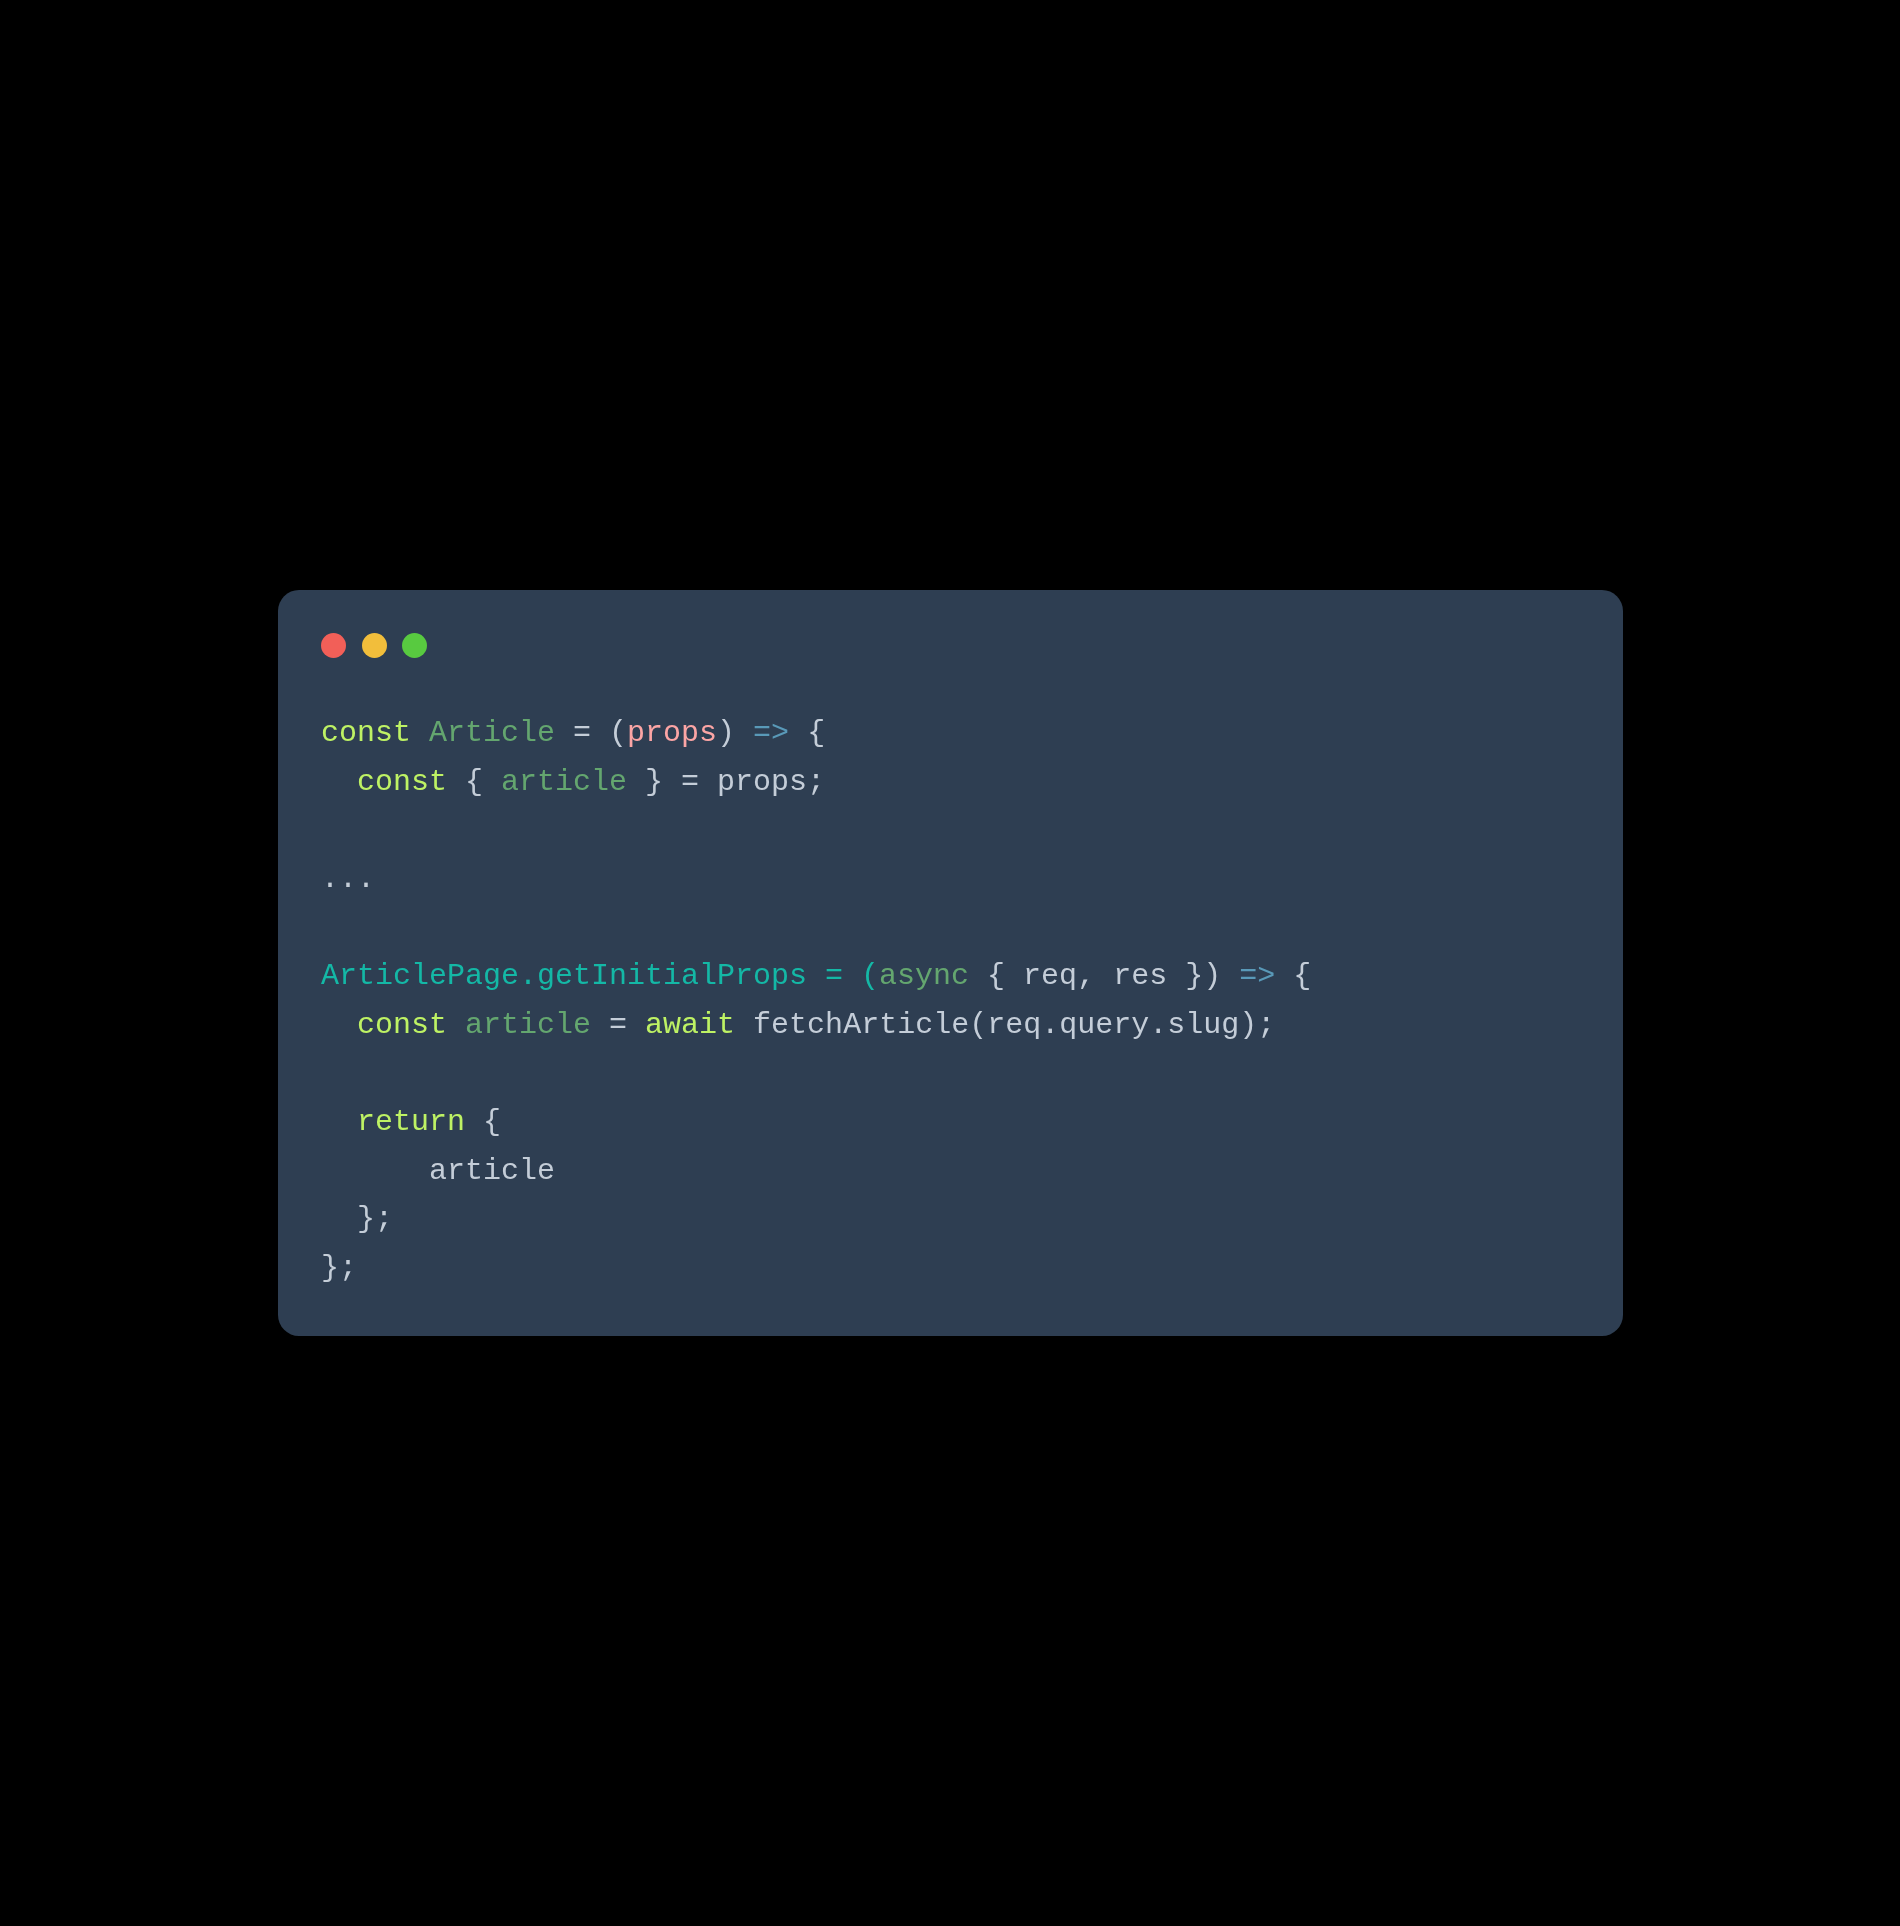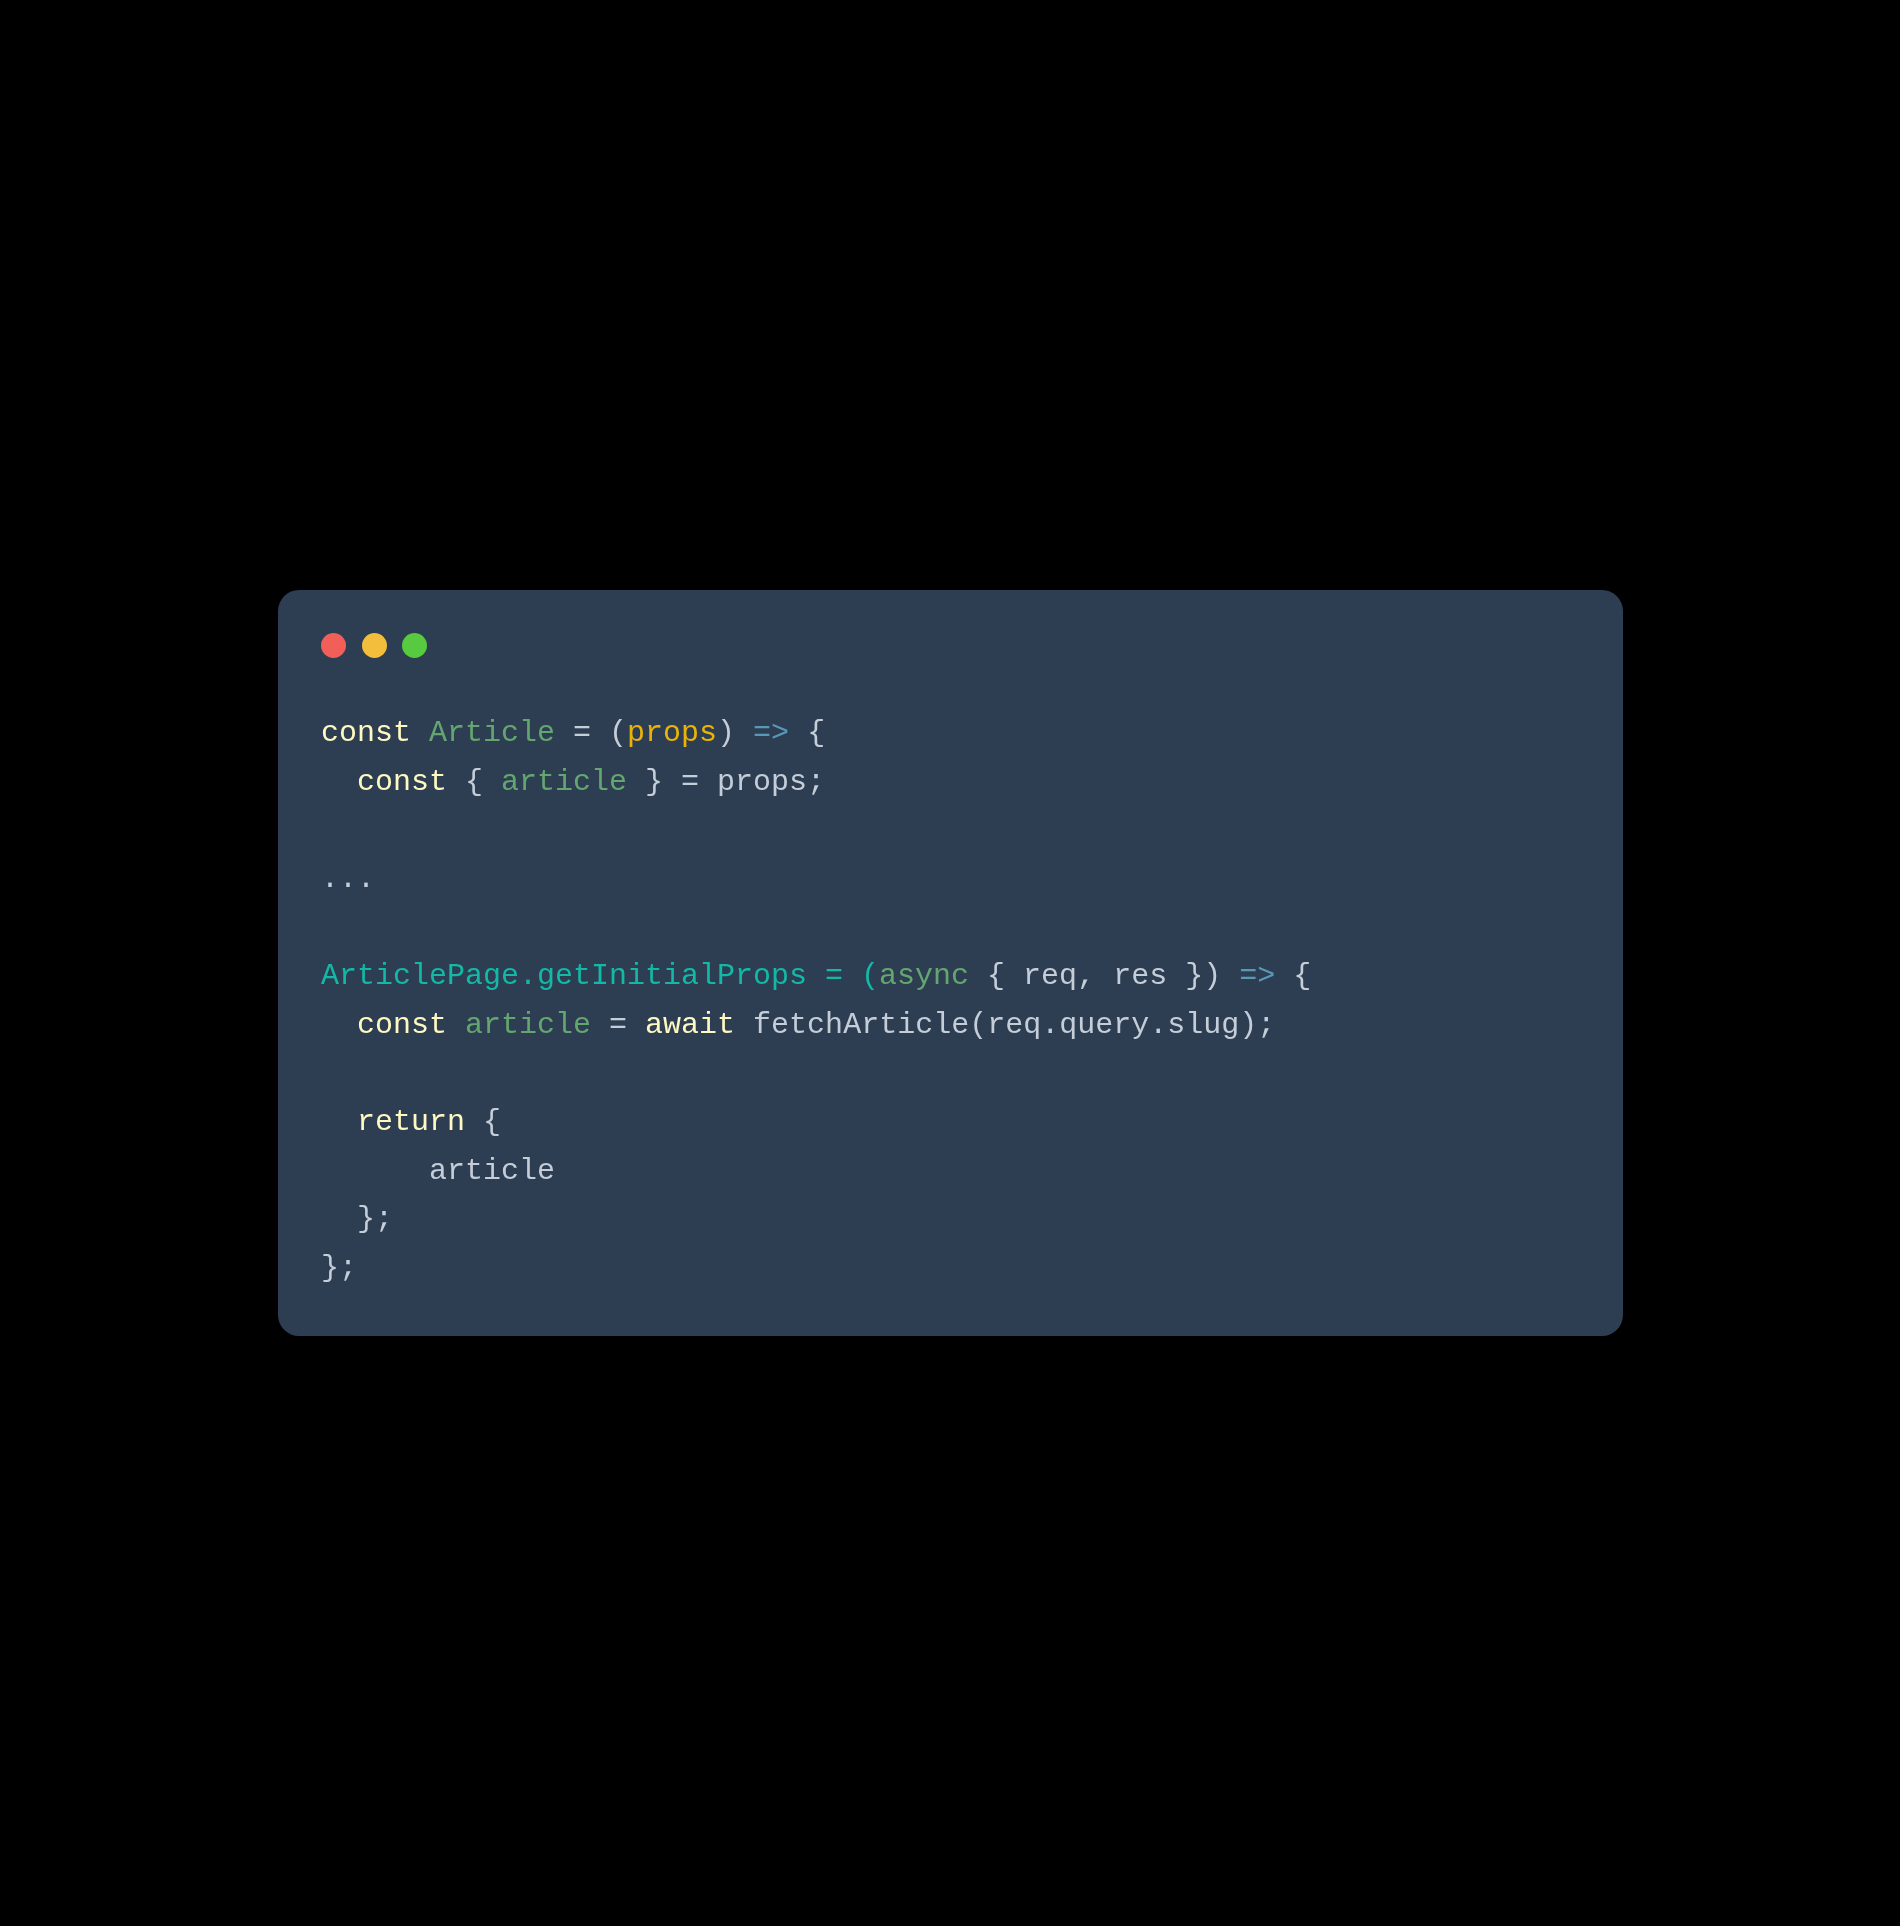--- a/index.html
+++ b/index.html
@@ -32,23 +32,23 @@
     .traffic-close   { background: #f25f58; }
     .traffic-min     { background: #f2be3b; }
     .traffic-max     { background: #58ca40; }
     .code {
       font-size: 30px;
       line-height: 1.62;
       color: #c4cdd8;
       white-space: pre;
       font-weight: 400;
     }
-    .tok-keyword   { color: #fef9c3; text-align: center; }  
+    .tok-keyword   { color: #bef264; text-align: center; }  
     .tok-type      { color: #64a66f; }  
-    .tok-param     { color: #eab308; text-align: center; }  
+    .tok-param     { color: #fca5a5; text-align: center; }  
     .tok-arrow     { color: #5999b8; }  
     .tok-punc      { color: #c4cdd8; }
     .tok-ident     { color: #14b8a6; }
   </style>
 </head>
 <body>
 
 <div class="window">
   <div class="titlebar">
     <div class="traffic-light traffic-close"></div>

